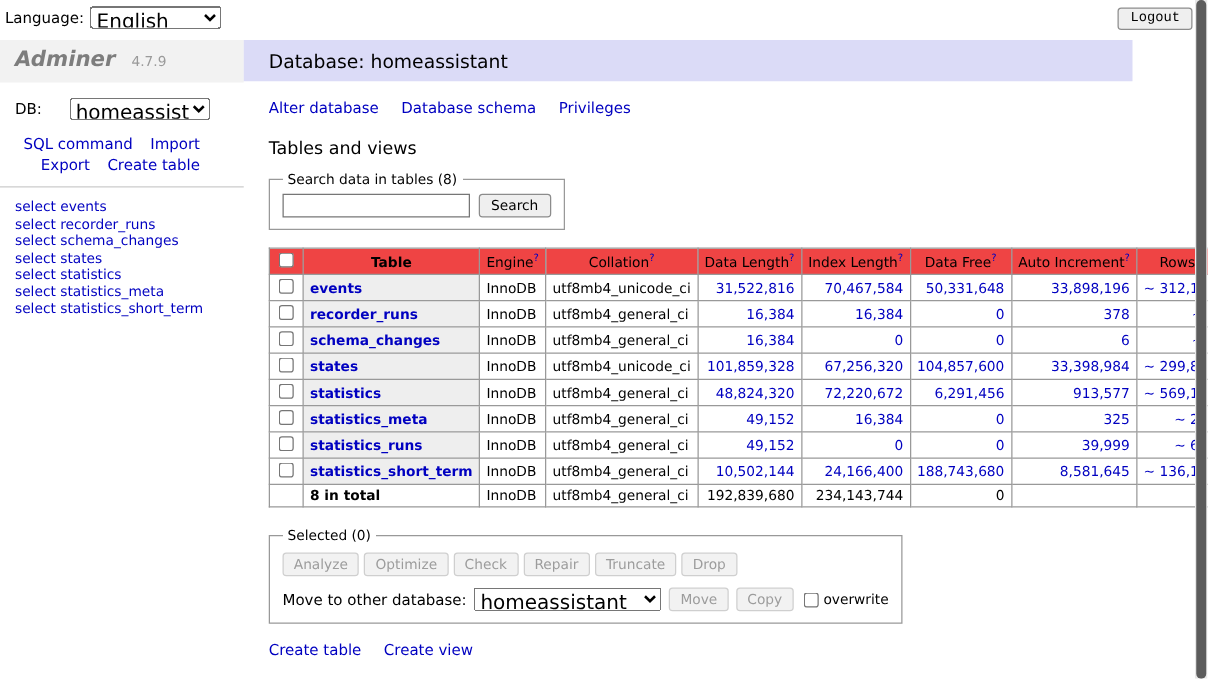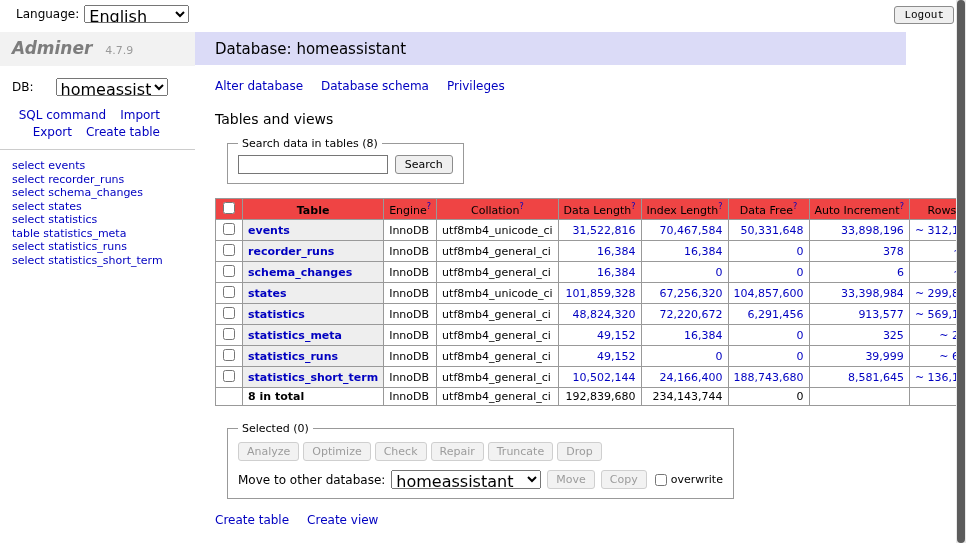--- a/index.html
+++ b/index.html
@@ -9,21 +9,21 @@
     background:#fff; color:#000;
     font-family:"DejaVu Sans","Liberation Sans",sans-serif;
     font-size:12px;
   }
   a { color:#0000c0; text-decoration:none; cursor:pointer; }
   select { font-size:16px; font-family:"DejaVu Sans",sans-serif; }
   input[type=text] { font-size:11px; font-family:"DejaVu Sans",sans-serif; }
 
   
   .topbar { position:absolute; top:0; left:0; width:956px; height:27px; background:#fff; }
-  .lang { position:absolute; left:16px; top:5px; display:flex; align-items:center; gap:5px; font-size:12px; }
+  .lang { position:absolute; left:4px; top:5px; display:flex; align-items:center; gap:5px; font-size:12px; }
   .lang select { width:105px; height:18px; }
   .breadcrumb {
     position:absolute; left:195px; top:0; width:710px; height:27px;
     background:#f2f2f2; line-height:27px; padding-left:16px; font-size:12px;
     white-space:nowrap; overflow:hidden;
   }
   .breadcrumb .sep { color:#000; margin:0 4px; }
   .logout-btn {
     position:absolute; right:12px; top:6px;
     font-size:11px; padding:2px 9px;
@@ -47,21 +47,21 @@
   
   .main { position:absolute; left:195px; top:32px; width:711px; }
   .page-title {
     background:#dbdbf7; height:33px; padding:8px 20px;
     font-size:15px; font-weight:normal; margin:0;
   }
   .content { padding:0 20px; }
   .links-row { display:flex; gap:18px; margin:14px 0 4px; font-size:12px;text-align:center; }
   h3.section-heading { font-size:14px; font-weight:normal; margin:18px 0 10px; }
 
-  fieldset { border:1px solid #999; padding:5px 10px 9px; margin:12px; width:fit-content; font-size:12px; }
+  fieldset { border:1px solid #999; padding:5px 10px 9px; margin:0; width:fit-content; font-size:12px; }
   legend { font-size:11px; padding:0 4px; }
   .search-fieldset input[type=text] { width:150px; height:19px; border:1px solid #767676; padding:1px 4px; }
   .btn {
     font-size:11px; padding:2px 9px; background:#efefef; border:1px solid #8c8c8c;
     border-radius:3px; cursor:pointer; font-family:"DejaVu Sans",sans-serif;
   }
   .gbtn {
     font-size:11px; padding:2px 8px; background:#f2f2f2; border:1px solid #cfcfcf;
     border-radius:3px; color:#9c9c9c; font-family:"DejaVu Sans",sans-serif;
   }
@@ -137,23 +137,22 @@
       <a>select events</a>
 
       <a>select recorder_runs</a>
 
       <a>select schema_changes</a>
 
       <a>select states</a>
 
       <a>select statistics</a>
 
-      <a>table statistics_meta</a>
-
-      <a>select statistics_runs</a>
+      <a>select statistics_meta</a>
+
 
       <a>select statistics_short_term</a>
     </div>
 </div>
 
 <div class="main">
   <h2 class="page-title">Database: homeassistant</h2>
   <div class="content">
     <div class="links-row">
 

